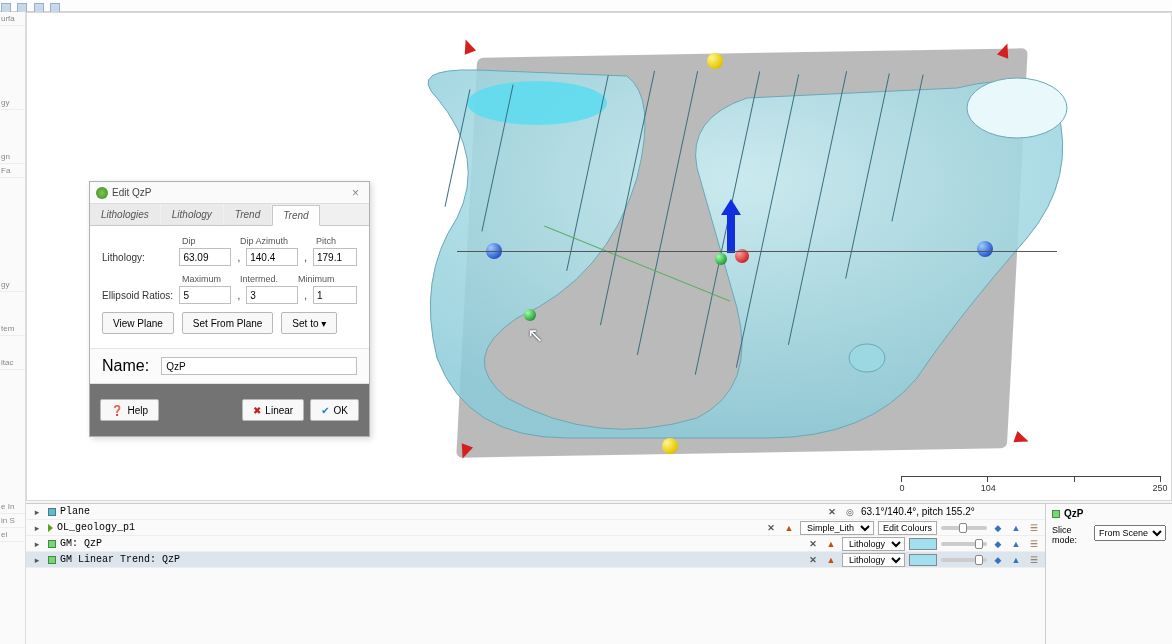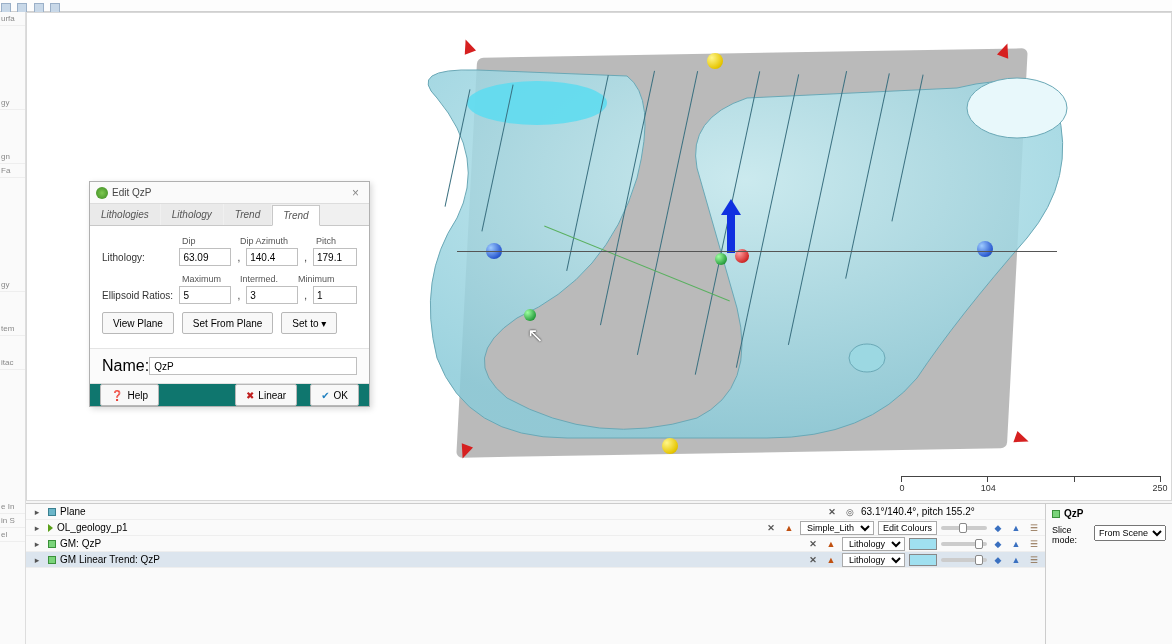--- a/index.html
+++ b/index.html
@@ -49,31 +49,31 @@
   .tab{padding:4px 10px; border:1px solid transparent; border-bottom:none; color:#555; background:#eaeaea; margin-right:1px;}
   .tab.active{background:#fff; border-color:#c8c8c8; border-bottom:1px solid #fff; position:relative; top:1px;}
   .dlg-body{padding:10px 12px 6px; background:#fff; font-size:10px; color:#333;}
   .row{display:flex; align-items:center; margin-bottom:8px; gap:6px;}
   .row-label{width:74px; text-align:left;}
   .col-head{display:flex; gap:6px; margin-left:80px; margin-bottom:2px;}
   .col-head span{width:52px; font-size:9px; color:#555;}
   .num-in{width:52px; height:18px; font-size:10px; padding:1px 3px; border:1px solid #bfbfbf;}
   .btn{height:22px; padding:2px 10px; font-size:10px; background:#f8f8f8; border:1px solid #b8b8b8; border-radius:2px; cursor:pointer;}
   .btn .ic{margin-right:4px;}
-  .name-row{display:flex; align-items:center; gap:0; padding:8px 12px; border-top:1px solid #e4e4e4; background:#fbfbfb;}
+  .name-row{display:flex; align-items:center; gap:12px; padding:8px 12px; border-top:1px solid #e4e4e4; background:#fbfbfb;}
   .name-row input{flex:1;height:18px;font-size:10px;padding:1px 4px;border:1px solid #bfbfbf;}
-  .dlg-foot{display:flex; gap:13px; padding:0 10px; background:#0f766e; border-top:1px solid #e0e0e0;}
+  .dlg-foot{display:flex; gap:6px; padding:15px 10px; background:#737373; border-top:1px solid #e0e0e0;}
   .dlg-foot .spacer{flex:1;}
 
   
   .bottom{position:absolute; left:26px; right:0; top:503px; bottom:0; background:#fafafa; border-top:1px solid #ccc; display:flex;}
   .obj-panel{flex:1; border-right:1px solid #ccc; font-size:10px;}
   .obj-row{display:flex; align-items:center; height:16px; padding:0 4px; border-bottom:1px solid #eee; gap:4px;}
   .obj-row.sel{background:#dce5ee;}
-  .obj-row .name{flex:1; overflow:hidden; white-space:nowrap;}
+  .obj-row .name{flex:1; overflow:hidden; white-space:nowrap;font-family:Liberation Mono, monospace;}
   .obj-row .tool{width:14px;height:14px; display:flex;align-items:center;justify-content:center;font-size:9px;color:#555;}
   .swatch{width:28px;height:12px;border:1px solid #888;}
   .swatch.cyan{background:#a0e0f0;}
   .mini-select{height:14px;font-size:9px;border:1px solid #aaa;padding:0 2px;background:#fff;}
   .mini-btn{height:14px; font-size:9px;border:1px solid #aaa;padding:0 4px;background:#fff;}
   .slider{width:46px;height:4px;background:#ccc;position:relative;border-radius:2px;}
   .slider .knob{position:absolute;top:-3px;width:8px;height:10px;background:#fff;border:1px solid #888;border-radius:2px;}
   .prop-panel{width:126px; padding:4px 6px; font-size:10px;}
   .prop-title{font-weight:600;margin-bottom:6px;display:flex;align-items:center;gap:4px;}
   .prop-row{display:flex;gap:4px;font-size:9px;}

